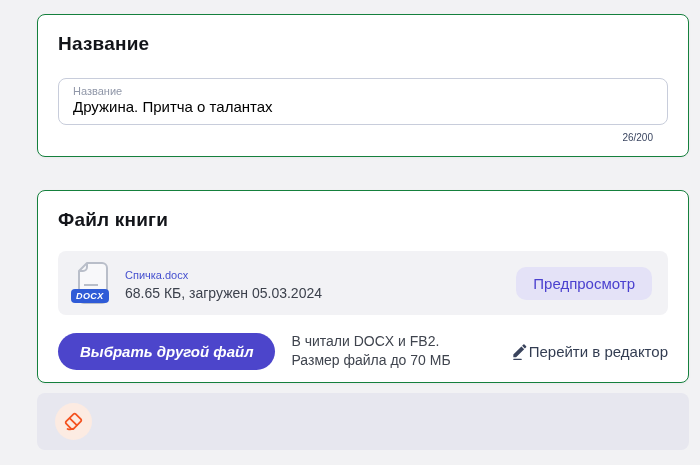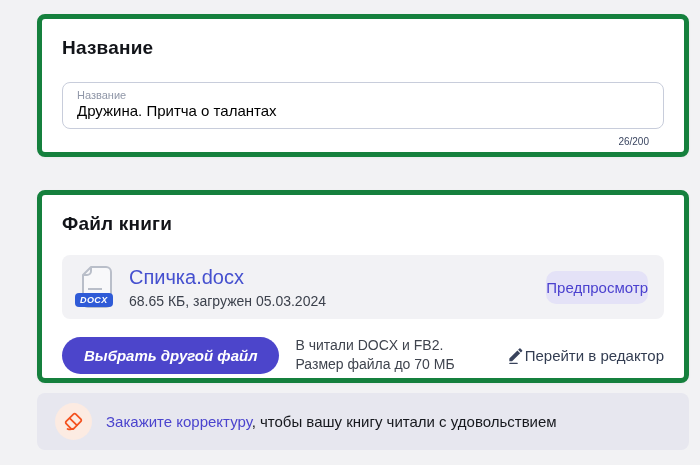--- a/index.html
+++ b/index.html
@@ -10,21 +10,21 @@
     color: #1A1C22;
     overflow: hidden;
   }
   .container {
     width: 652px;
     margin: 0 auto 0 37px;
     padding-top: 14px;
   }
   .card {
     background: #FFFFFF;
-    border: 5px solid #15803d;
+    border: 1px solid #15803d;
     border-radius: 8px;
     box-shadow: 0 1px 3px rgba(20,24,50,0.04);
     padding: 18px 20px 12px 20px;
   }
   .card h2 {
     font-size: 19px;
     font-weight: 700;
     color: #121419;
     letter-spacing: .2px;
   }
@@ -79,37 +79,37 @@
     color: #fff;
     font-size: 9px;
     font-weight: 700;
     letter-spacing: .4px;
     padding: 2px 5px 2px 5px;
     border-radius: 4px;
     font-style: italic;
   }
   .file-info { margin-left: 13px; }
   .file-name {
-    font-size: 20px;
+    font-size: 11px;
     color: #4550CF;
     text-decoration: none;
     display: inline-block;
     margin-bottom: 4px;
   }
   .file-meta { font-size: 14px; color: #3C414C; }
   .preview-btn {
     margin-left: auto;
     background: #E4E2F7;
     color: #4B41CF;
     border: none;
     border-radius: 10px;
     font-family: "Liberation Sans", sans-serif;
     font-size: 15px;
     font-weight: 500;
-    padding: 8px 0;
+    padding: 8px 17px;
     cursor: pointer;
   }
   .actions-row {
     margin-top: 17px;
     display: flex;
     align-items: center;
   }
   .choose-file-btn {
     background: #4C45CB;
     color: #FFFFFF;
@@ -220,18 +220,15 @@
   </section>
 
   <div class="proof-banner">
     <div class="proof-icon-circle">
       <svg width="21" height="21" viewBox="0 0 24 24" fill="none" stroke="#F4511E" stroke-width="2" stroke-linecap="round" stroke-linejoin="round">
         <path d="M14.6 3.6 l5.8 5.8 a1.8 1.8 0 0 1 0 2.55 L12 20.3 a1.8 1.8 0 0 1 -2.55 0 L3.6 14.5 a1.8 1.8 0 0 1 0 -2.55 L12.05 3.6 a1.8 1.8 0 0 1 2.55 0 Z"></path>
         <line x1="7.8" y1="8.3" x2="15.7" y2="16.2"></line>
         <path d="M5.2 20.6 q3.2 1.2 6.2 -.3"></path>
       </svg>
     </div>
-    <div class="proof-text">
-      <a href="#">Закажите корректуру</a><span>, чтобы вашу книгу читали с удовольствием</span>
-    </div>
   </div>
 
 </div>
 
 </body></html>

